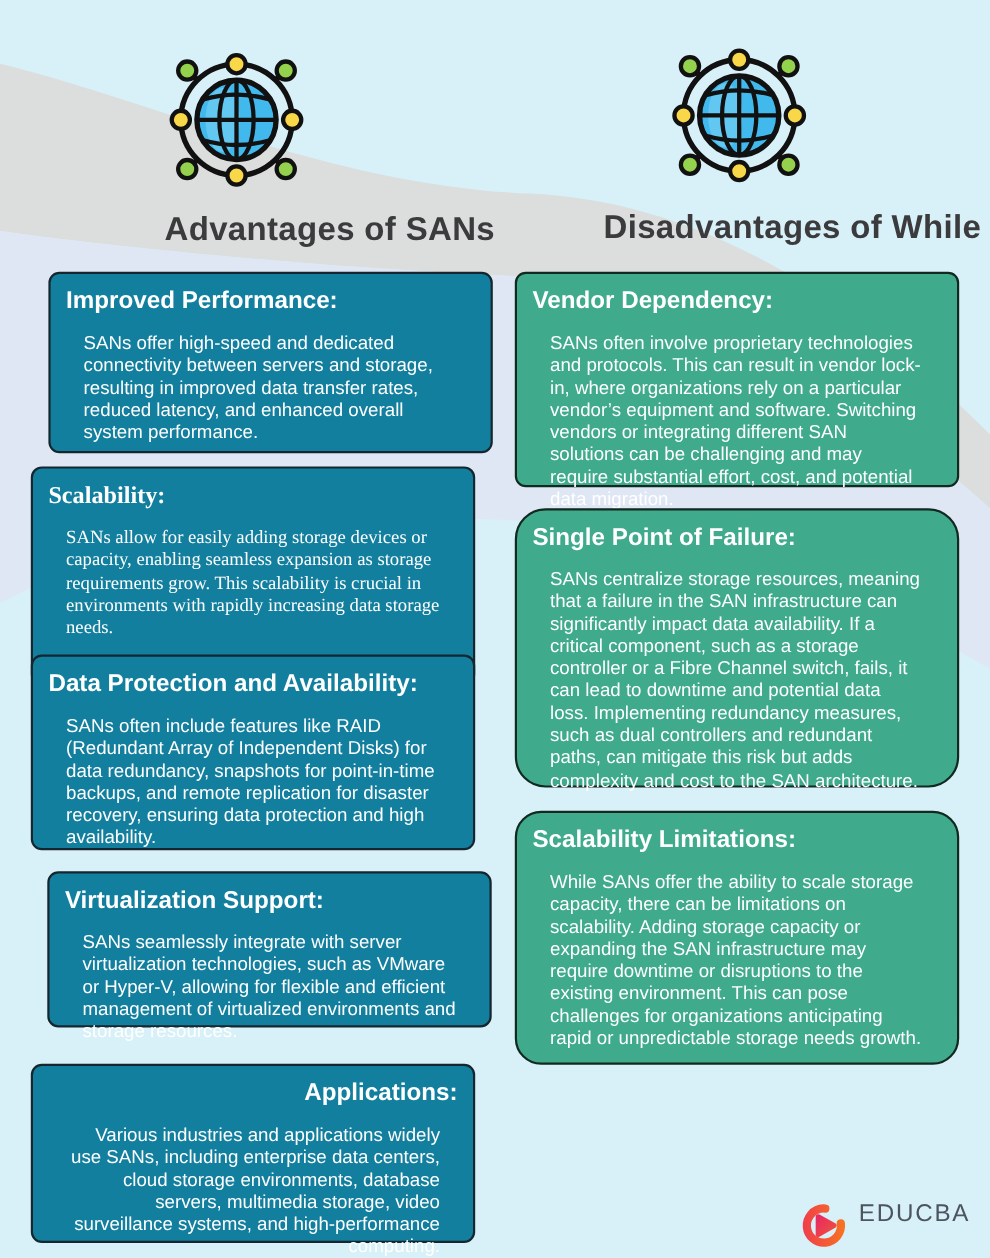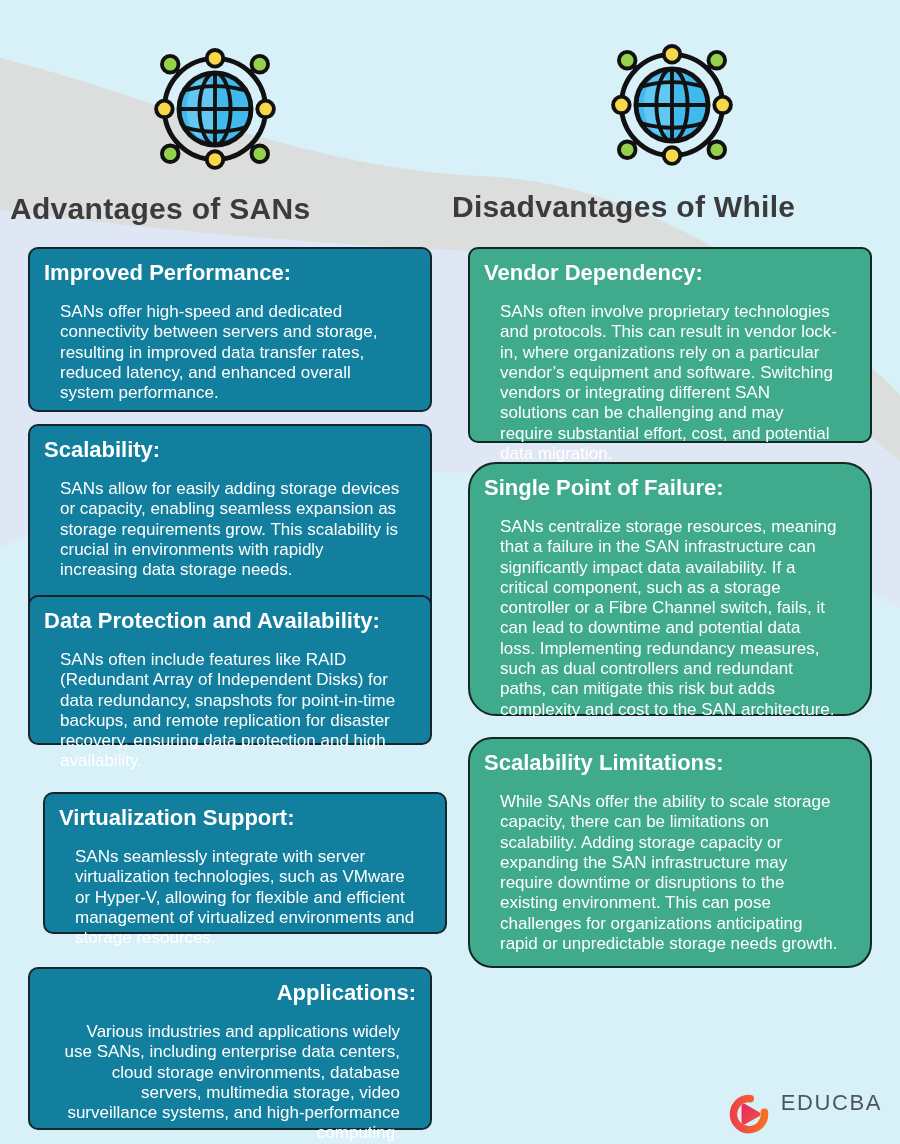--- a/index.html
+++ b/index.html
@@ -4,36 +4,36 @@
 <style>
   html,body{margin:0;padding:0;}
   .canvas{
     position:relative;width:900px;height:1144px;overflow:hidden;
     background:var(--bg,#d8f0f8);
     font-family:"Liberation Sans",sans-serif;
   }
   .bg-waves{position:absolute;left:0;top:0;width:900px;height:1144px;z-index:0;}
   .globe{position:absolute;z-index:2;}
   .col-title{
-    position:absolute;z-index:2;width:440px;text-align:left;margin:0;
+    position:absolute;z-index:2;width:440px;text-align:right;margin:0;
     font-size:30px;font-weight:bold;color:var(--title_text,#3b3b3d);letter-spacing:.3px;
   }
   .title-left{left:10px;top:192px;}
   .title-right{left:452px;top:190px;}
   .card{
     position:absolute;z-index:2;width:404px;box-sizing:border-box;
     border-radius:10px;padding:11px 14px;color:var(--card_text,#fff);
   }
   .card h2{margin:0 0 7px 0;font-size:22px;font-weight:bold;line-height:26px;}
   .card p{margin:16px;font-size:17px;line-height:20.3px;}
   .card-adv{background:var(--card_advantage,#137f9e);border:2px solid var(--card_advantage_border,#15262e);}
   .card-dis{background:var(--card_disadvantage,#3faa8c);border:2px solid var(--card_disadvantage_border,#12291f);}
-  .l1{left:28px;top:247px;height:165px;}
-  .l2{left:28px;top:424px;height:199px;}
-  .l3{left:28px;top:595px;height:150px;}
+  .l1{left:44px;top:247px;height:165px;}
+  .l2{left:28px;top:424px;height:199px;font-family:Liberation Serif, serif;}
+  .l3{left:28px;top:595px;height:178px;}
   .l4{left:43px;top:792px;height:142px;}
   .l5{left:28px;top:967px;height:163px;text-align:right;}
   .r1{left:468px;top:247px;height:196px;}
   .r2{left:468px;top:462px;height:254px;border-radius:28px;}
   .r3{left:468px;top:737px;height:231px;border-radius:24px;}
   .logo{
     position:absolute;right:18px;bottom:8px;z-index:2;
     display:flex;align-items:flex-start;gap:9px;
   }
   .logo-text{

